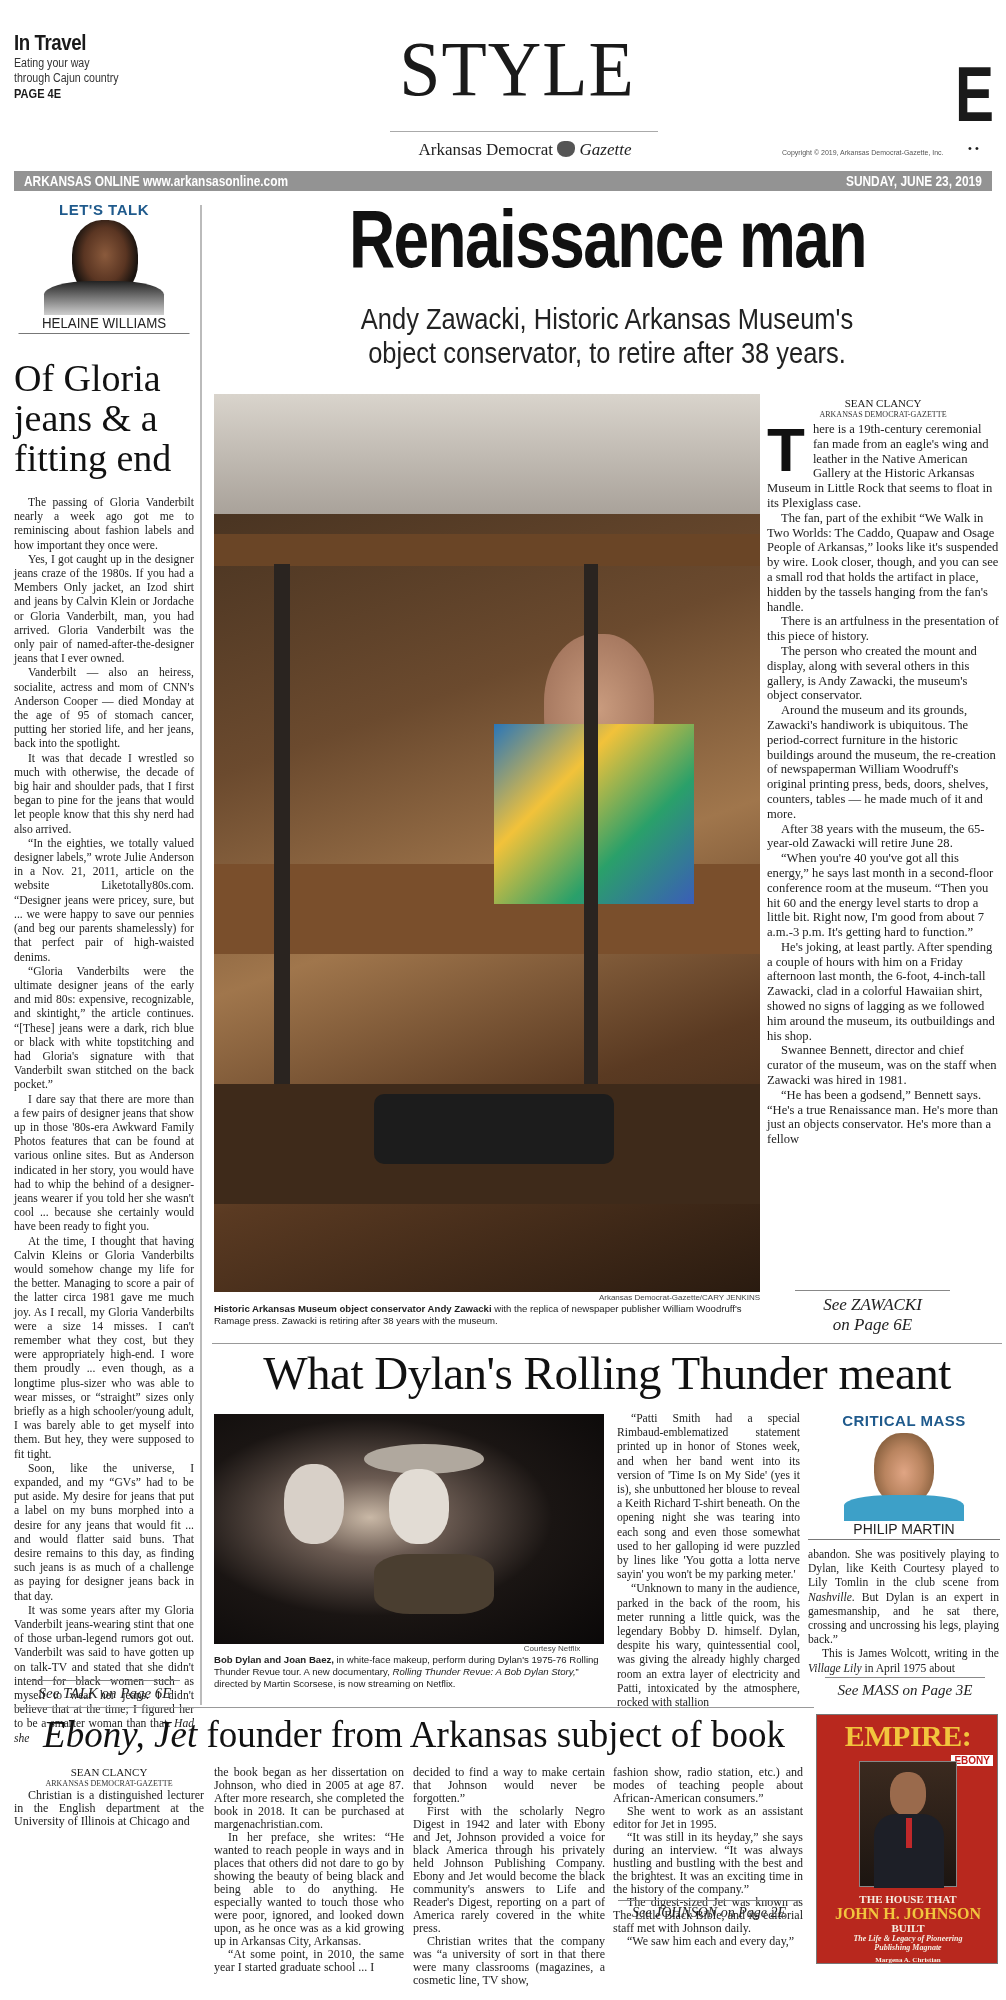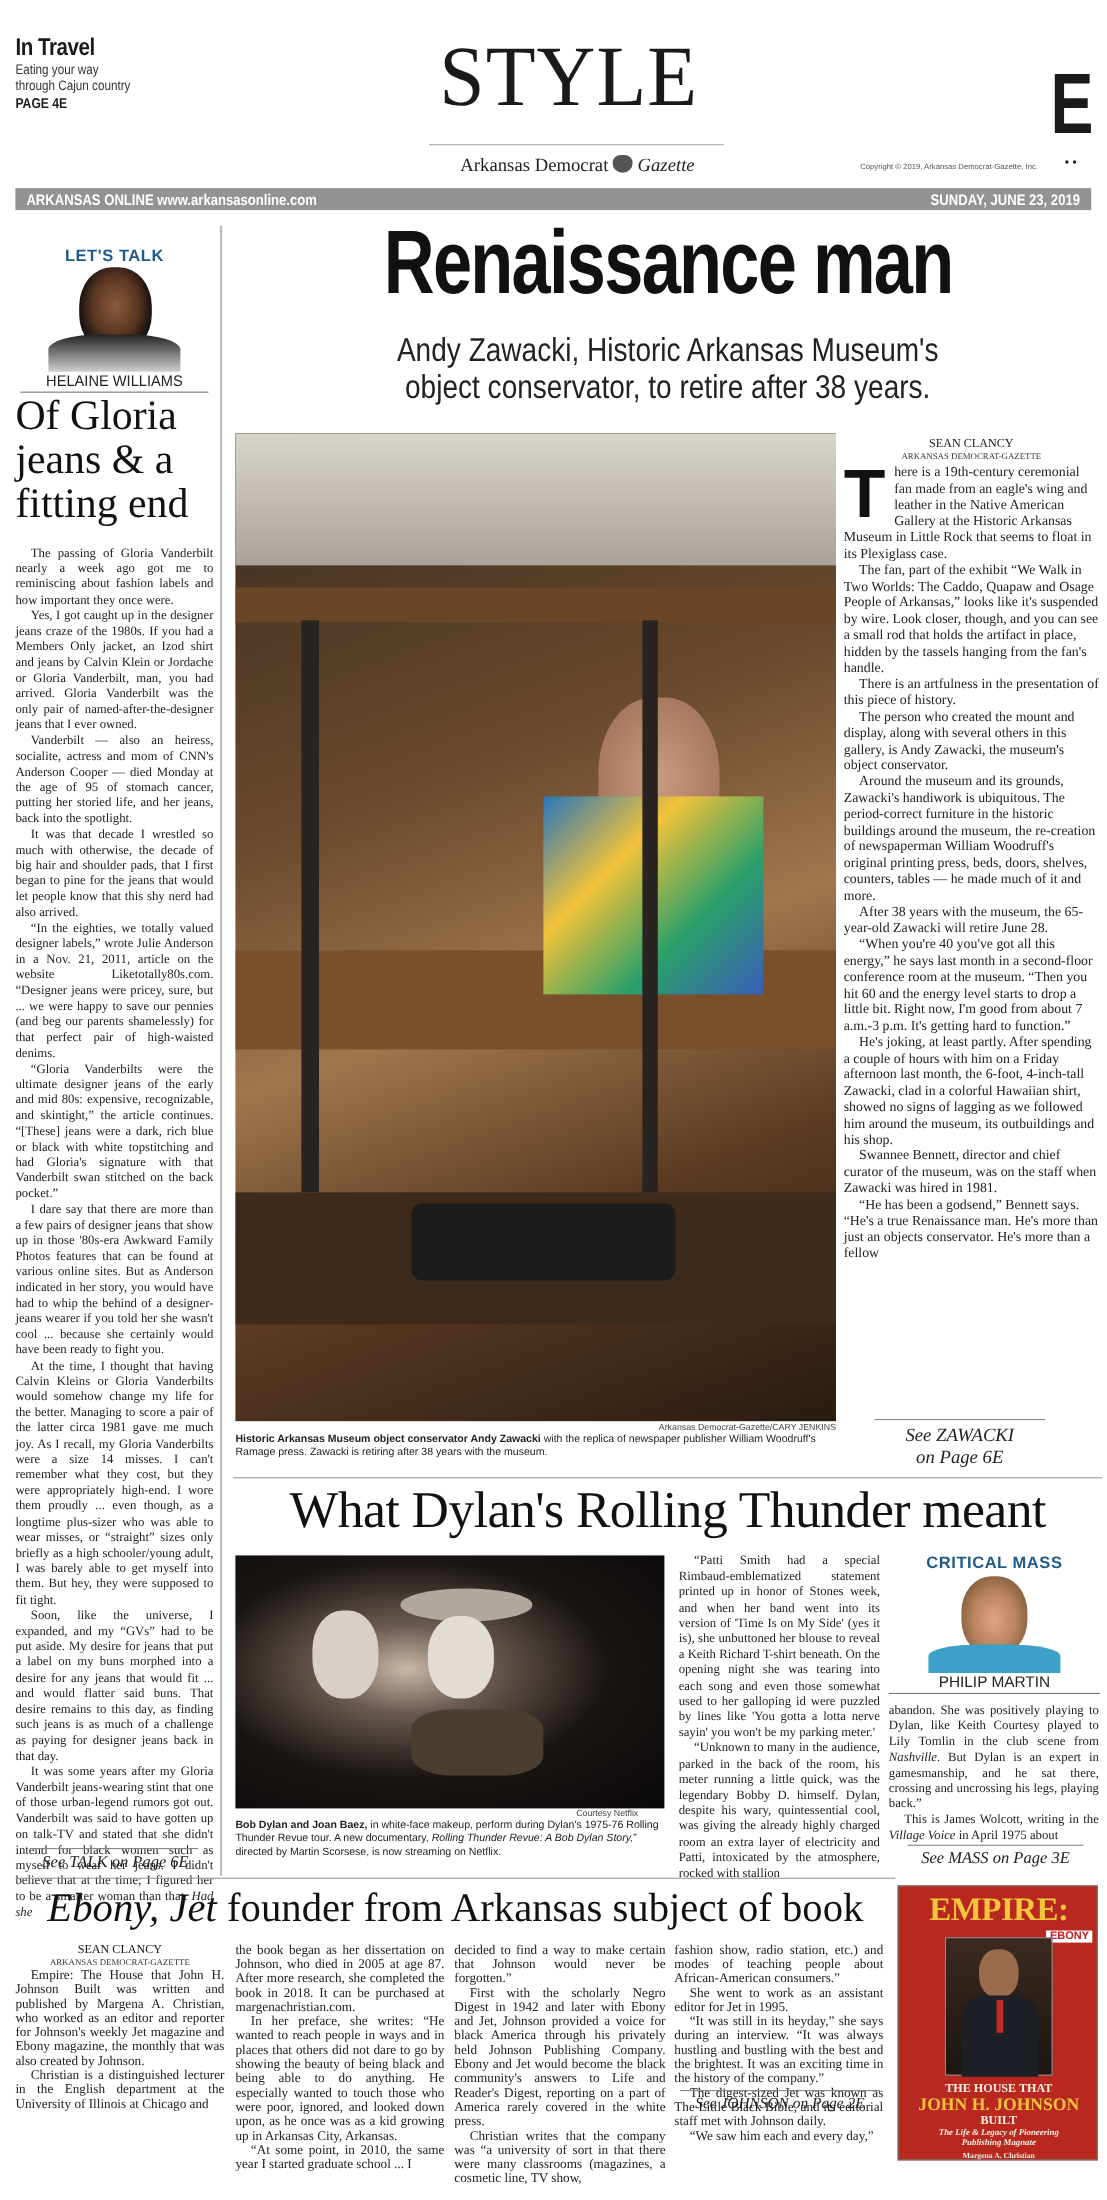--- a/index.html
+++ b/index.html
@@ -48,21 +48,21 @@
 <div class="abs sans" style="left:968px;top:142px;font-size:11px">• •</div>
 
 <div class="abs sans bar" style="left:14px;top:171px;width:978px;">
   <span style="display:inline-block;transform:scaleX(0.85);transform-origin:left">ARKANSAS ONLINE www.arkansasonline.com</span>
   <span style="float:right;display:inline-block;transform:scaleX(0.85);transform-origin:right">SUNDAY, JUNE 23, 2019</span>
 </div>
 
 <div class="vrule" style="left:200px;top:205px;height:1500px"></div>
 
 <div class="abs" style="left:14px;top:200px;width:180px;text-align:center">
-  <div class="sans" style="font-size:15px;font-weight:bold;color:#1f5a8c;letter-spacing:0.5px;margin-top:24px">LET'S TALK</div>
+  <div class="sans" style="font-size:15px;font-weight:bold;color:#1f5a8c;letter-spacing:0.5px;margin-top:1px">LET'S TALK</div>
   <div style="position:relative;height:95px;margin:2px auto 0;width:120px">
     <div style="position:absolute;left:28px;top:0;width:66px;height:78px;border-radius:45%;background:radial-gradient(ellipse at 50% 45%,#8a5a3c 0%,#5a3522 45%,#1a1410 70%)"></div>
     <div style="position:absolute;left:0;bottom:0;width:120px;height:34px;background:linear-gradient(to bottom,#222,#cfcfcf);border-radius:40% 40% 0 0"></div>
   </div>
   <div class="sans" style="font-size:14px;color:#222;border-bottom:1px solid #777;padding-bottom:2px;transform:scaleX(0.95)">HELAINE WILLIAMS</div>
 </div>
 
 <div class="abs serif" style="left:14px;top:358px;width:180px;font-size:38px;line-height:40px;color:#111">Of Gloria jeans &amp; a fitting end</div>
 
 <div class="abs body-text" style="left:14px;top:496px;width:180px">
@@ -146,34 +146,33 @@
 <div class="abs" style="left:808px;top:1404px;width:192px;text-align:center">
   <div class="sans" style="font-size:15px;font-weight:bold;color:#1f5a8c;letter-spacing:0.5px;margin-top:8px">CRITICAL MASS</div>
   <div style="position:relative;height:90px;margin:2px auto 0;width:120px">
     <div style="position:absolute;left:30px;top:2px;width:60px;height:72px;border-radius:45%;background:radial-gradient(ellipse at 50% 55%,#e0a584 0%,#b9845f 45%,#8a6240 75%)"></div>
     <div style="position:absolute;left:0;bottom:0;width:120px;height:26px;background:#3da0c8;border-radius:40% 40% 0 0"></div>
   </div>
   <div class="sans" style="font-size:14px;color:#222;border-bottom:1px solid #777;padding-bottom:2px">PHILIP MARTIN</div>
 </div>
 <div class="abs body-text" style="left:808px;top:1548px;width:191px">
   <p class="noind"><span>abandon. She was positively playing to Dylan, like Keith Courtesy played to Lily Tomlin in the club scene from </span><i>Nashville</i><span>. But Dylan is an expert in gamesmanship, and he sat there, crossing and uncrossing his legs, playing back.”</span></p>
-  <p><span>This is James Wolcott, writing in the </span><i>Village Voice</i><span> in April 1975 about</span></p>
+  <p><span>This is James Wolcott, writing in the </span><i>Village Lily</i><span> in April 1975 about</span></p>
 </div>
 <div class="abs jump" style="left:825px;top:1677px;width:160px;font-size:15px">See MASS on Page 3E</div>
 
 <div class="rule" style="left:14px;top:1707px;width:800px"></div>
 <div class="abs serif" style="left:14px;top:1714px;width:800px;font-size:37px;line-height:42px;color:#111;text-align:center">
   <i>Ebony, Jet</i><span> founder from Arkansas subject of book</span>
 </div>
 
 <div class="abs" style="left:14px;top:1766px;width:190px">
   <div style="text-align:center;font-size:11px;line-height:12px">SEAN CLANCY</div>
   <div style="text-align:center;font-size:8px;line-height:11px;color:#333">ARKANSAS DEMOCRAT-GAZETTE</div>
   <div class="body-text" style="font-size:12px;line-height:13px">
-    <p>Empire: The House that John H. Johnson Built was written and published by Margena A. Christian, who worked as an editor and reporter for Johnson's weekly Jet magazine and Ebony magazine, the monthly that was also created by Johnson.</p>
     <p>Christian is a distinguished lecturer in the English department at the University of Illinois at Chicago and</p>
   </div>
 </div>
 <div class="abs body-text" style="left:214px;top:1766px;width:190px;font-size:12px;line-height:13px">
   <p class="noind">the book began as her dissertation on Johnson, who died in 2005 at age 87. After more research, she completed the book in 2018. It can be purchased at margenachristian.com.</p>
   <p>In her preface, she writes: “He wanted to reach people in ways and in places that others did not dare to go by showing the beauty of being black and being able to do anything. He especially wanted to touch those who were poor, ignored, and looked down upon, as he once was as a kid growing up in Arkansas City, Arkansas.</p>
   <p>“At some point, in 2010, the same year I started graduate school ... I</p>
 </div>
 <div class="abs body-text" style="left:413px;top:1766px;width:192px;font-size:12px;line-height:13px">
   <p class="noind">decided to find a way to make certain that Johnson would never be forgotten.”</p>

